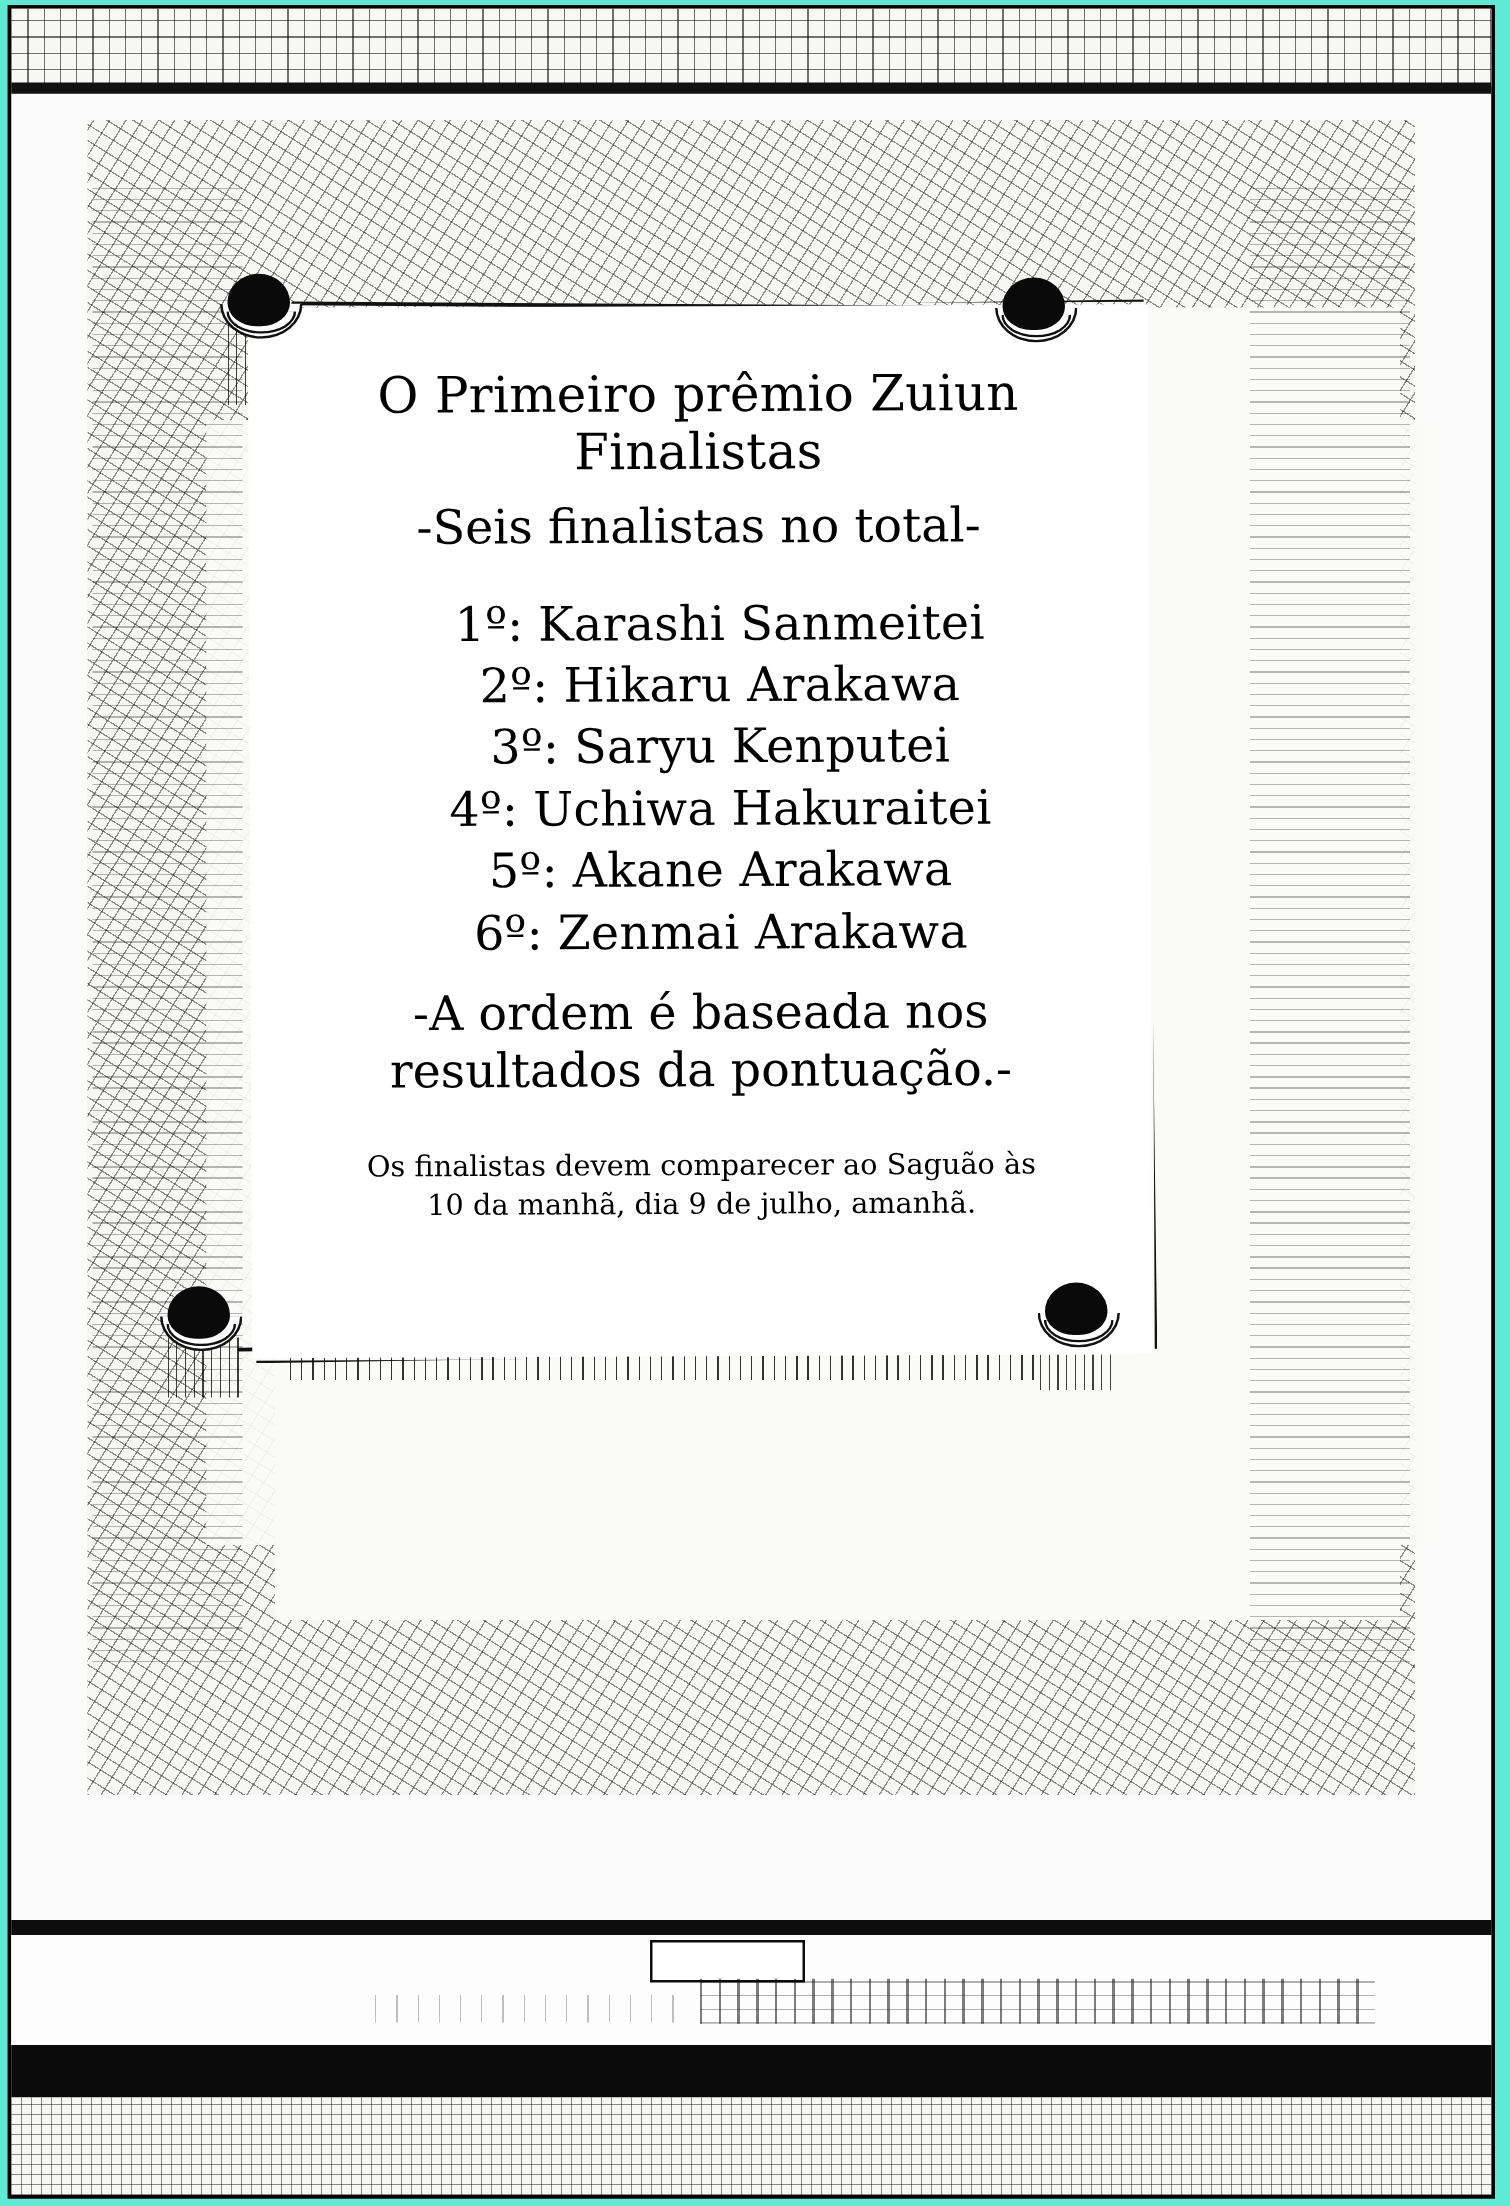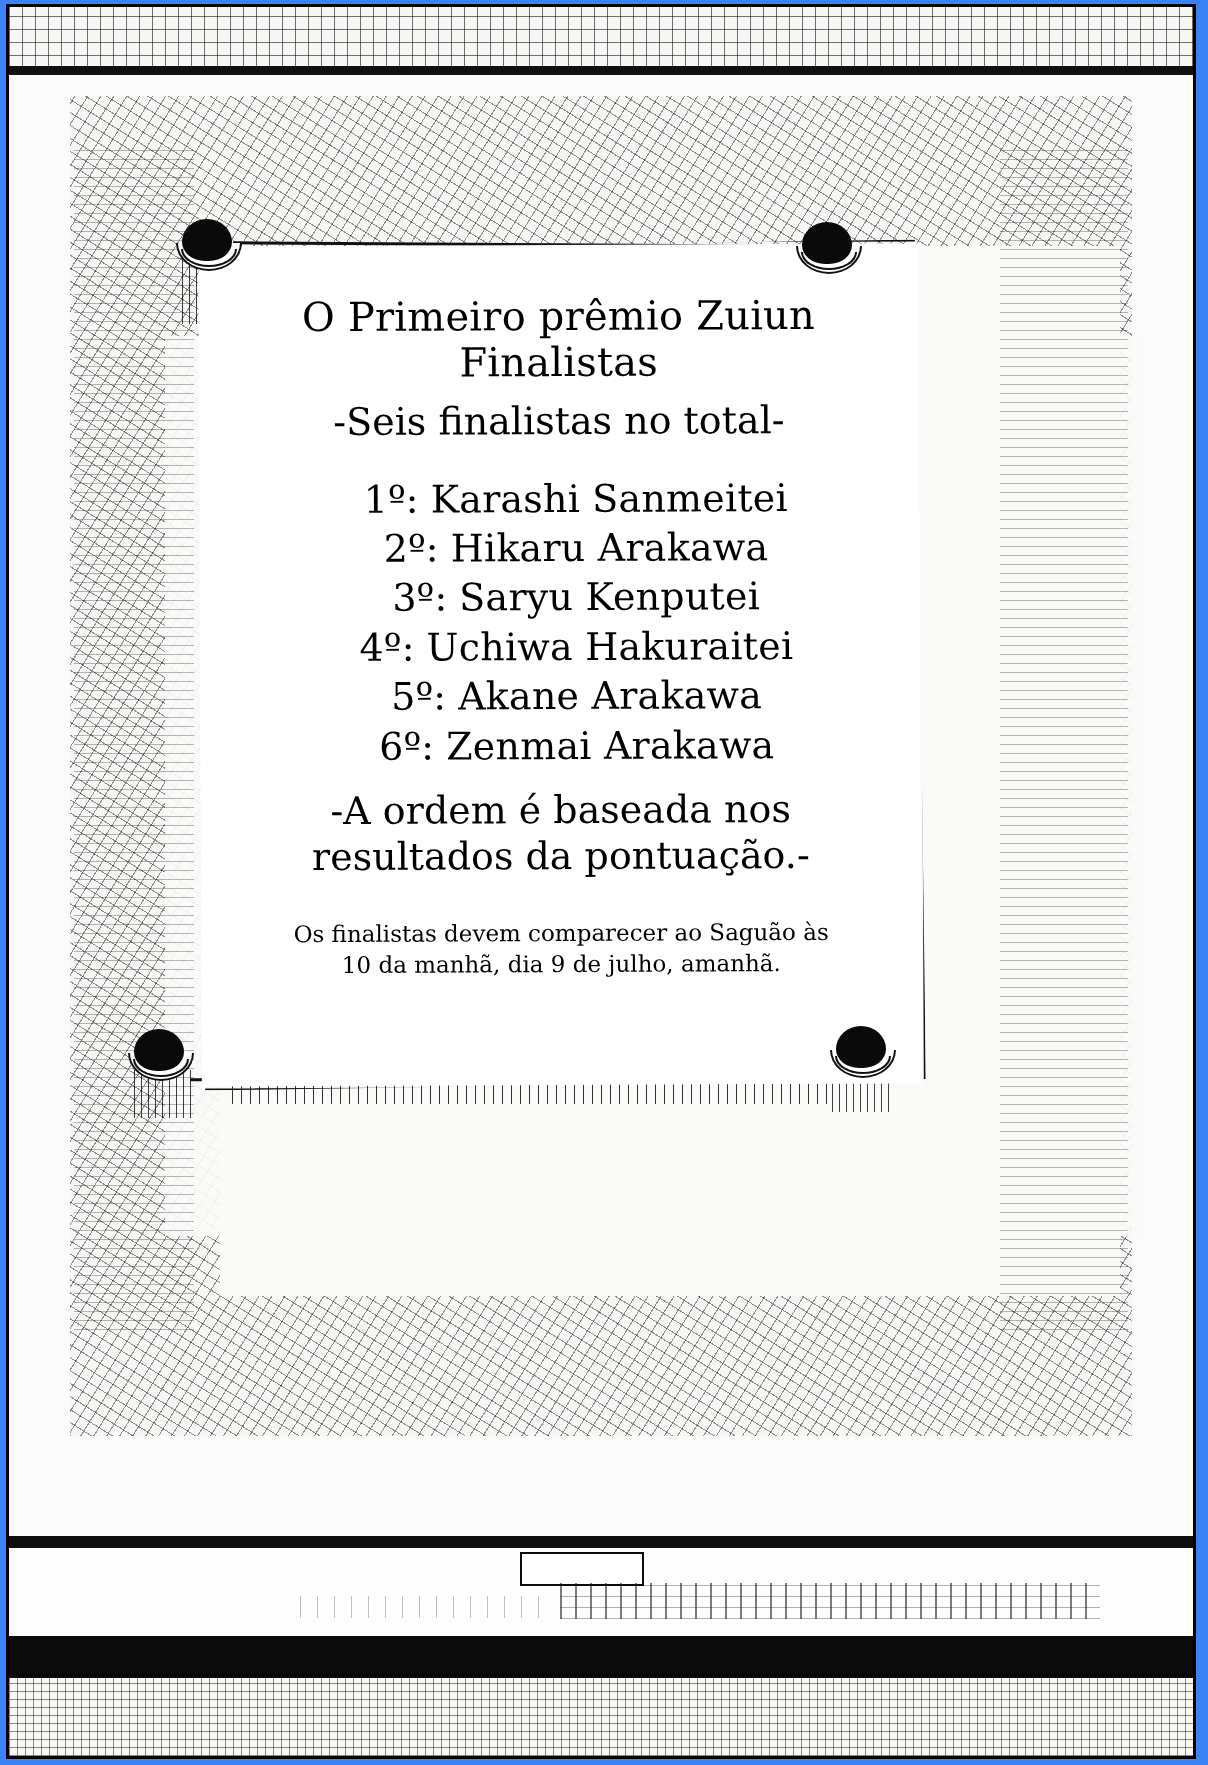--- a/index.html
+++ b/index.html
@@ -12,21 +12,21 @@
     height: 1765px;
     position: relative;
     font-family: "Liberation Serif", serif;
     overflow: hidden;
   }
 
   
   #page {
     position: absolute;
     inset: 0;
-    background: #3b82f6;
+    background: #5eead4;
   }
 
   
   .panel-border {
     position: absolute;
     left: 6px;
     top: 4px;
     width: 1190px;
     height: 1755px;
     border: 3px solid #000;

